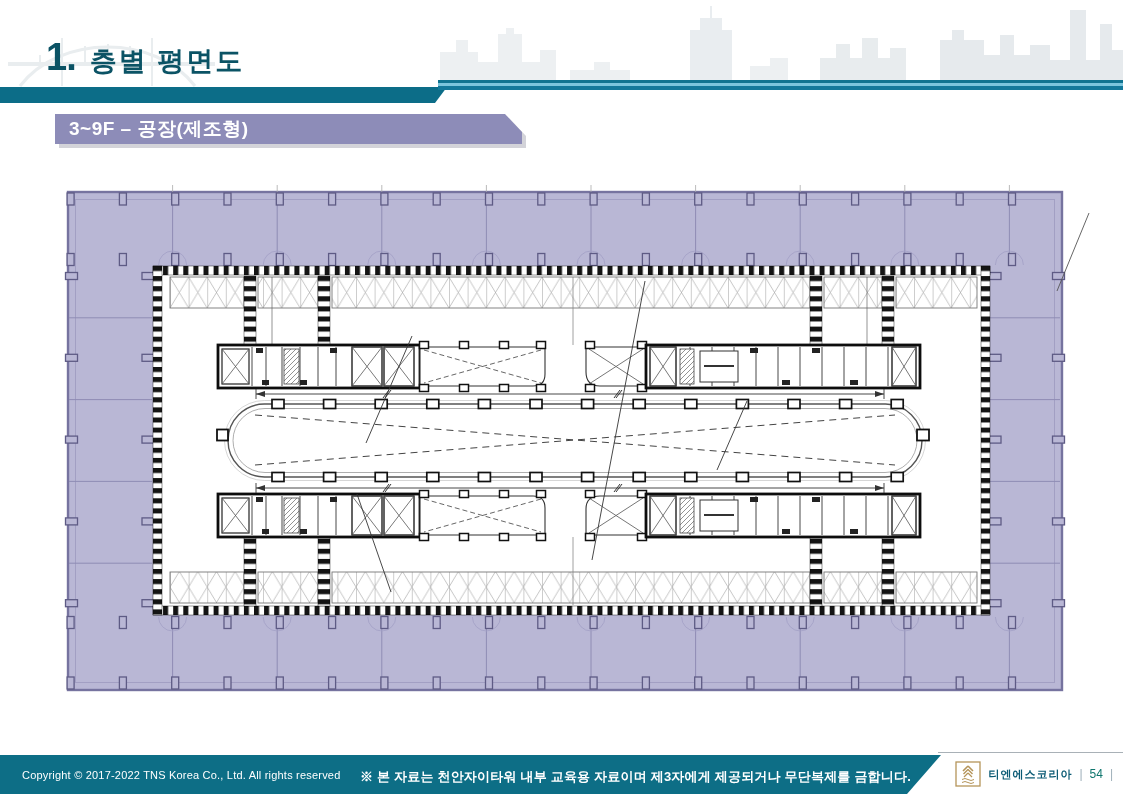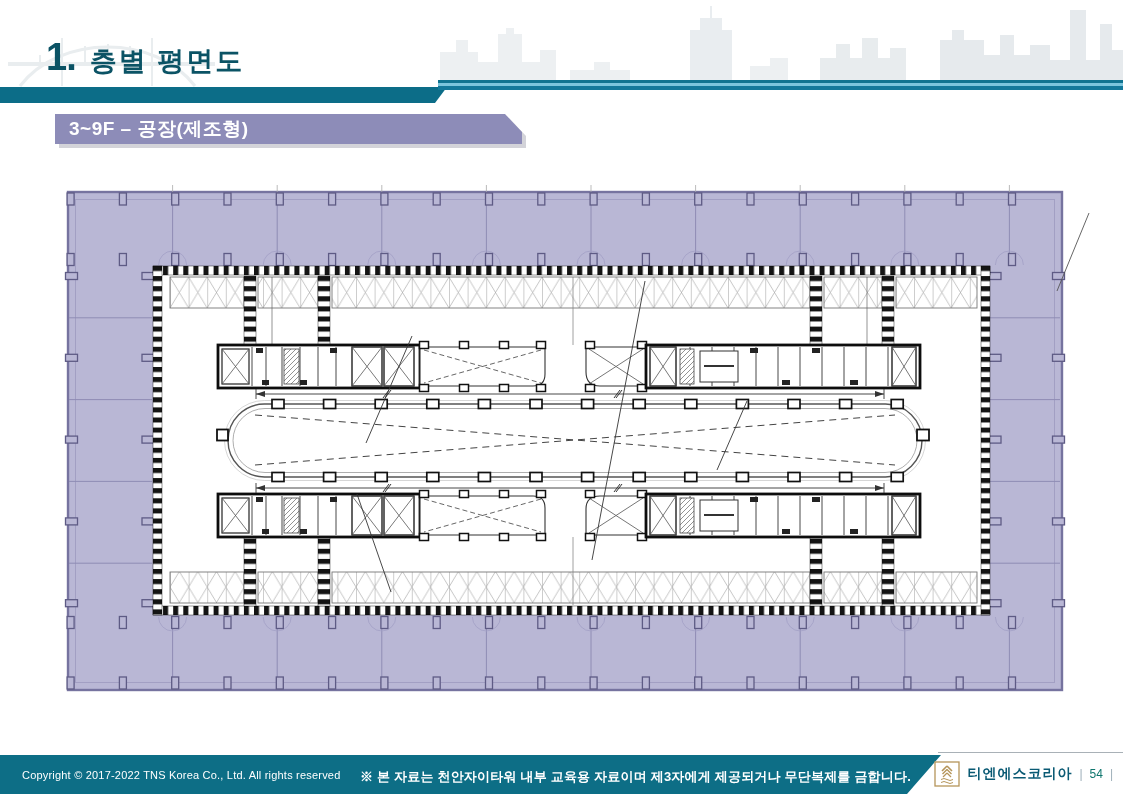--- a/index.html
+++ b/index.html
@@ -25,21 +25,21 @@
   .banner span{display:block;color:#fff;font-size:19px;font-weight:bold;line-height:30px;padding-left:14px;letter-spacing:0.5px;}
   
   .plan-wrap{position:absolute;left:0;top:0;width:1123px;height:794px;}
   
   .footer-bar{position:absolute;left:0;top:755px;width:1123px;height:39px;background:#0d6e86;
               clip-path:polygon(0 0,941px 0,907px 100%,0 100%);padding-left:16px;}
   .f-copy{position:absolute;left:22px;top:14px;font-size:11px;color:#fff;letter-spacing:.2px;}
   .f-notice{position:absolute;right:228px;top:13px;font-size:13px;font-weight:bold;color:#fff;letter-spacing:.2px;}
   .footer-line{position:absolute;left:938px;right:0;top:752px;height:1px;background:#a9b1b7;}
   .footer-right{position:absolute;right:10px;top:757px;height:34px;display:flex;align-items:center;gap:7px;}
-  .f-company{font-size:14px;font-weight:bold;color:#0a5a74;letter-spacing:1px;}
+  .f-company{font-size:11px;font-weight:bold;color:#0a5a74;letter-spacing:1px;}
   .f-page{font-size:12px;color:#0f766e;}
   .f-sep{color:#9fb0ba;font-size:12px;}
 </style>
 </head>
 <body>
 
 <div class="slide">
 
   <div class="header">
     <svg class="skyline" width="1123" height="110" viewBox="0 0 1123 110">

